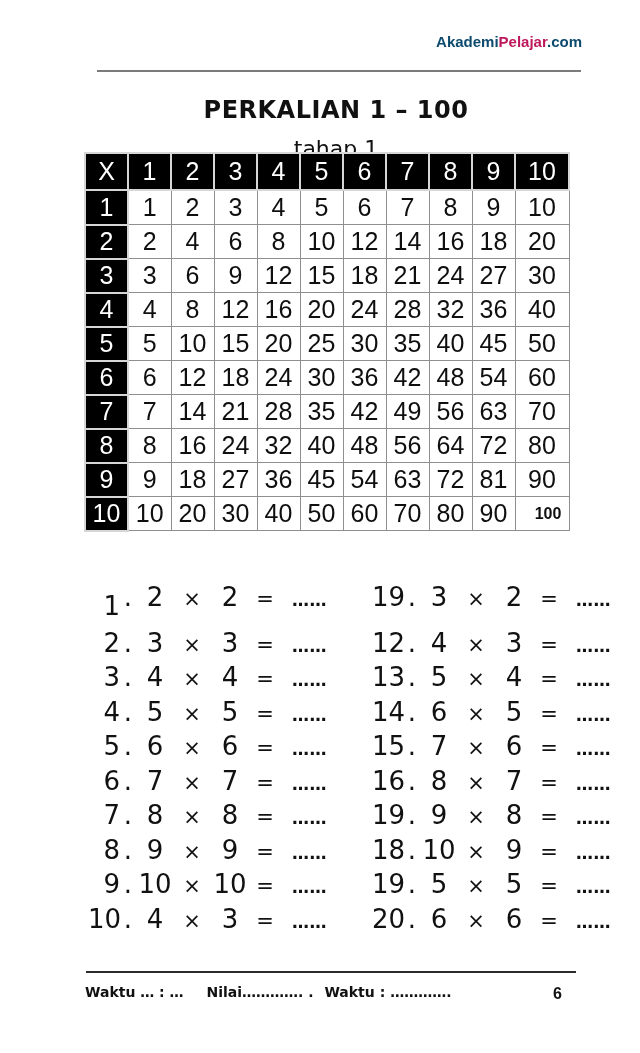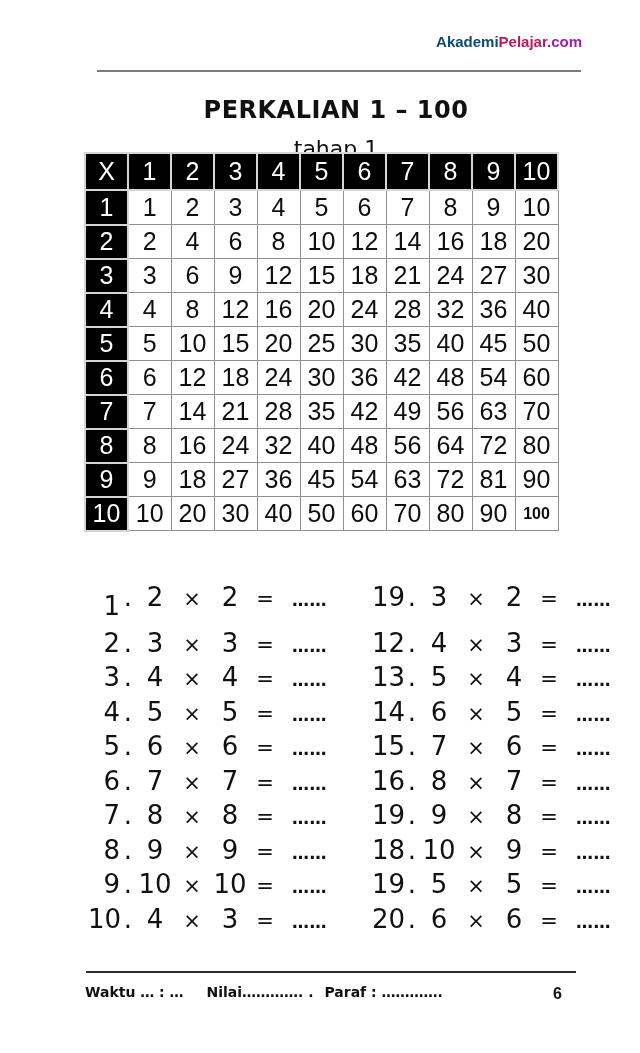--- a/index.html
+++ b/index.html
@@ -39,21 +39,21 @@
   table.mult th {
     background:#000; color:#fff; font-weight:400; font-size:25px;
     border:2px solid #d6d6d6; width:41px;
   }
   table.mult thead th { height:35px; }
   table.mult tbody th { width:40px; }
   table.mult td {
     background:#fff; color:#0f0f0f; font-size:25px;
     border:1px solid #8f8f8f; height:33px; width:41px;
   }
-  table.mult td.c100 { font-size:16px; font-weight:700; }
+  table.mult td.c100 { font-size:16px; font-weight:700;padding-left:12px; }
 
   
   .ex-list { position:absolute; top:582px; }
   #ex-left  { left:88px; }
   #ex-right { left:372px; }
   .ex-row { display:flex; align-items:baseline; height:34.5px; font-size:26px; white-space:nowrap; }
   .ex-row:first-child { margin-bottom:11px; }
   .ex-num   { width:32px; text-align:right; display:inline-block; }
   .ex-dot   { width:16px; text-align:center; }
   .ex-a     { width:38px; text-align:center; }
@@ -79,21 +79,21 @@
     font-family:"Liberation Sans", sans-serif;
     font-size:16px; font-weight:700;
   }
 </style>
 </head>
 <body>
 
 <div class="page">
 
   <div class="logo">
-    <span style="color: #0c4a6e;">Akademi</span><span style="color: #be185d;">Pelajar</span><span style="color: #a21caf;">.com</span>
+    <span style="color: #0c4a6e;">Akademi</span><span style="color: #be185d;">Pelajar</span><span style="color: #0c4a6e;">.com</span>
   </div>
 
   <div class="header-rule"></div>
 
   <div class="title-block">
     <div class="title1">PERKALIAN 1 – 100</div>
     <div class="title2">tahap 1</div>
   </div>
 
   <table class="mult">
@@ -431,18 +431,18 @@
           <span class="ex-ans">……</span>
         </div>
       </div>
   </div>
 
   <div class="footer-rule"></div>
 
   <div class="footer">
     <span class="f-waktu">Waktu … : …</span>
     <span class="f-nilai">Nilai…………. .</span>
-    <span class="f-paraf">Paraf : ………….</span>
+    <span class="f-paraf">Waktu : ………….</span>
   </div>
 
   <div class="page-num">6</div>
 
 </div>
 
 </body></html>

